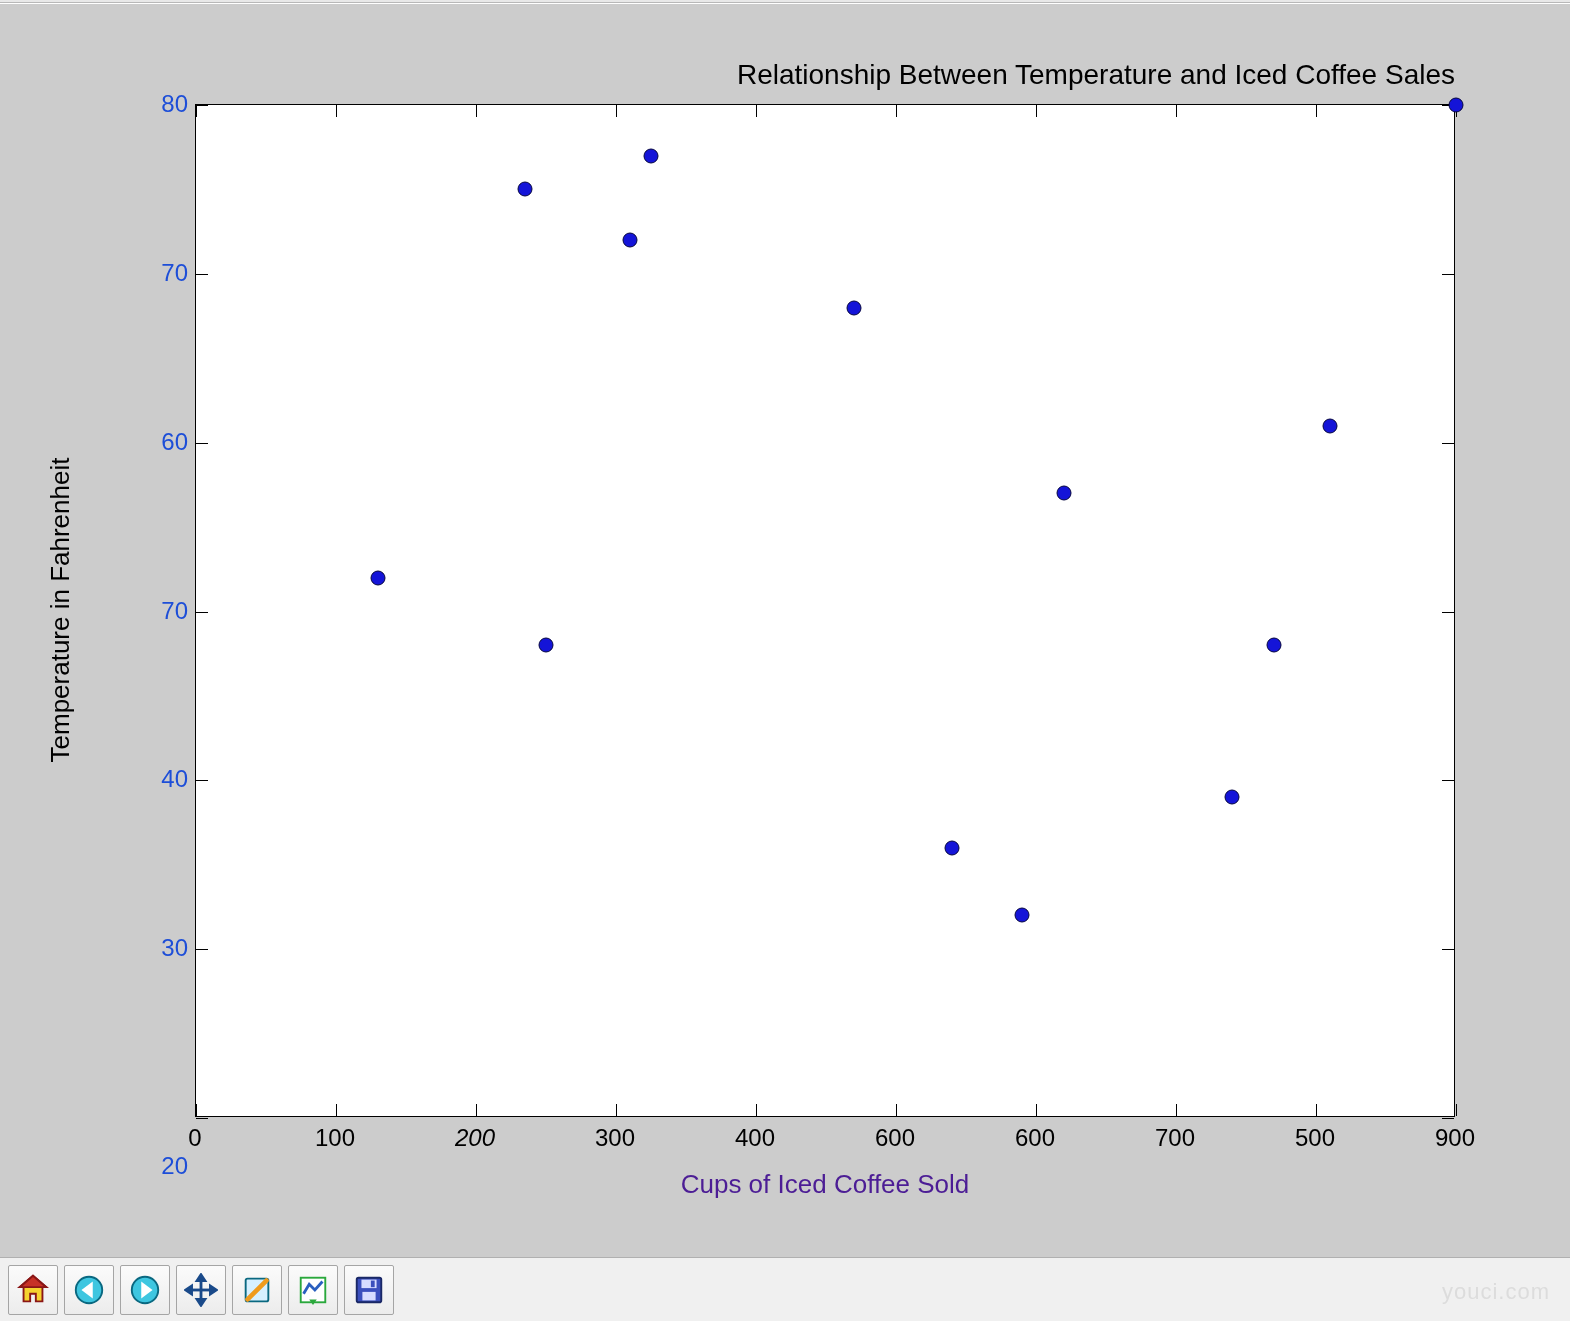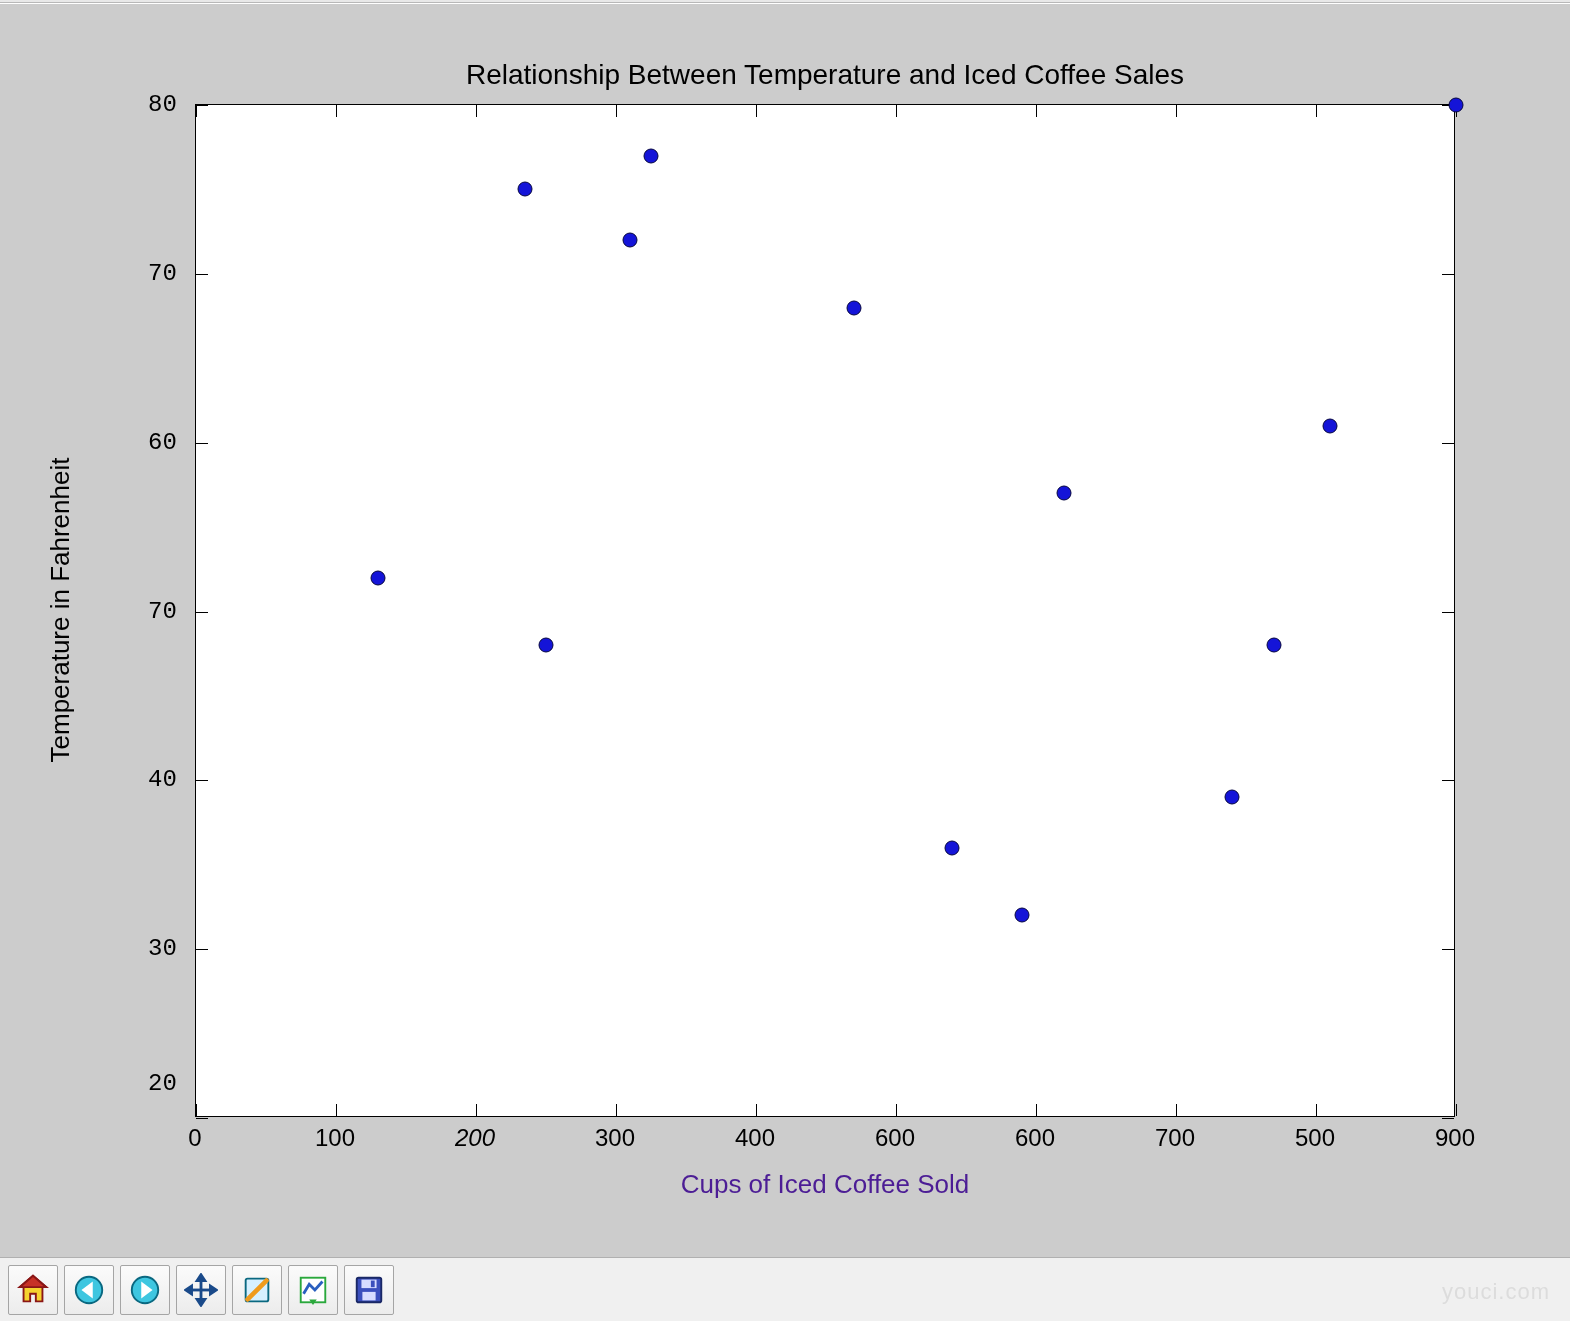--- a/index.html
+++ b/index.html
@@ -78,21 +78,21 @@
     height: 1013px;
     background: #ffffff;
     border: 1px solid #000000;
     box-sizing: border-box;
   }
   .chart-title {
     position: absolute;
     top: 55px;
     left: 195px;
     width: 1260px;
-    text-align: center;
+    text-align: right;
     font-size: 28px;
     color: #000;
   }
   .xlabel {
     position: absolute;
     top: 1165px;
     left: 195px;
     width: 1260px;
     text-align: center;
     font-size: 26px;
@@ -112,25 +112,25 @@
   .tick-label-x {
     position: absolute;
     font-size: 24px;
     color: #000;
     transform: translateX(-50%);
     top: 1120px;
   }
   .tick-label-y {
     position: absolute;
     font-size: 24px;
-    color: #000000;
+    color: #1d4ed8;
     transform: translateY(-50%);
+    text-align: right;
     width: 40px;
     left: 148px;
-    font-family: Liberation Mono, monospace;
   }
   .tick-x {
     position: absolute;
     width: 1px;
     height: 12px;
     background: #000;
     bottom: 0;
   }
   .tick-x-top {
     position: absolute;
@@ -229,21 +229,21 @@
   <div class="tick-label-x" style="left: 195px;">0</div>
       <div class="tick-label-x" style="left: 335px;">100</div>
       <div class="tick-label-x" style="left: 475px; font-style: italic;">200</div>
       <div class="tick-label-x" style="left: 615px;">300</div>
       <div class="tick-label-x" style="left: 755px;">400</div>
       <div class="tick-label-x" style="left: 895px;">600</div>
       <div class="tick-label-x" style="left: 1035px;">600</div>
       <div class="tick-label-x" style="left: 1175px;">700</div>
       <div class="tick-label-x" style="left: 1315px;">500</div>
       <div class="tick-label-x" style="left: 1455px;">900</div>
-      <div class="tick-label-y" style="top: 1079px;">20</div>
+      <div class="tick-label-y" style="top: 1162px;">20</div>
       <div class="tick-label-y" style="top: 944.167px;">30</div>
       <div class="tick-label-y" style="top: 775.333px;">40</div>
       <div class="tick-label-y" style="top: 606.5px;">70</div>
       <div class="tick-label-y" style="top: 437.667px;">60</div>
       <div class="tick-label-y" style="top: 268.833px;">70</div>
       <div class="tick-label-y" style="top: 100px;">80</div>
     </div>
 
   <div class="toolbar">
     <div class="tb-btn" title="Reset view">

